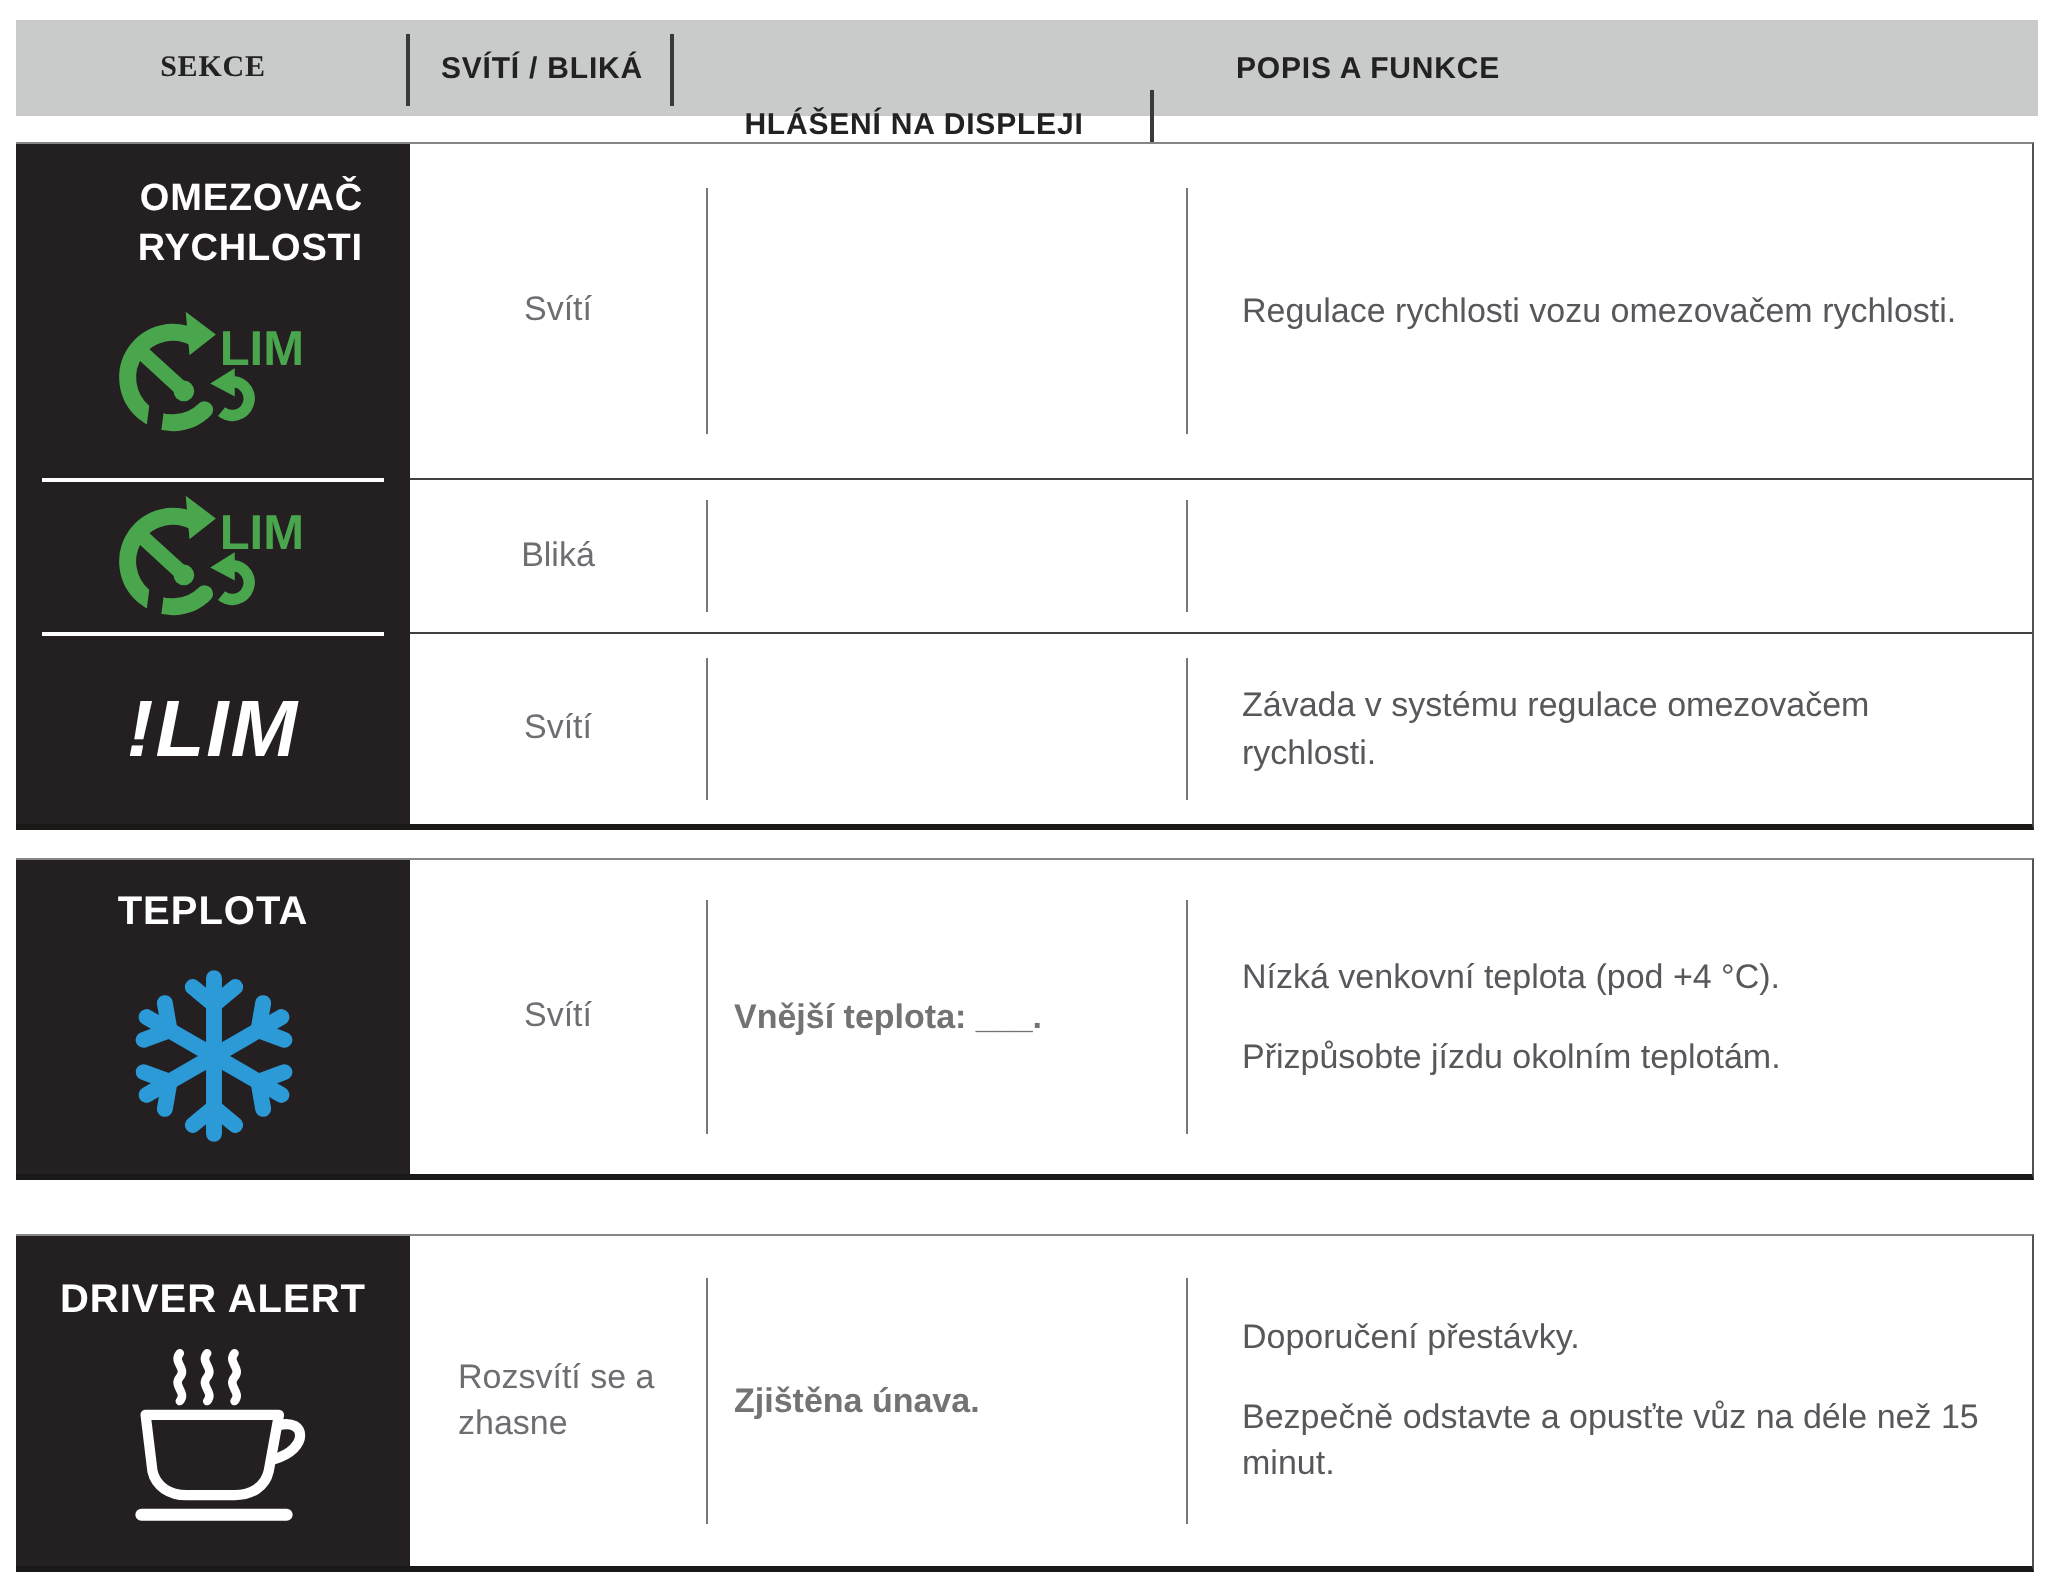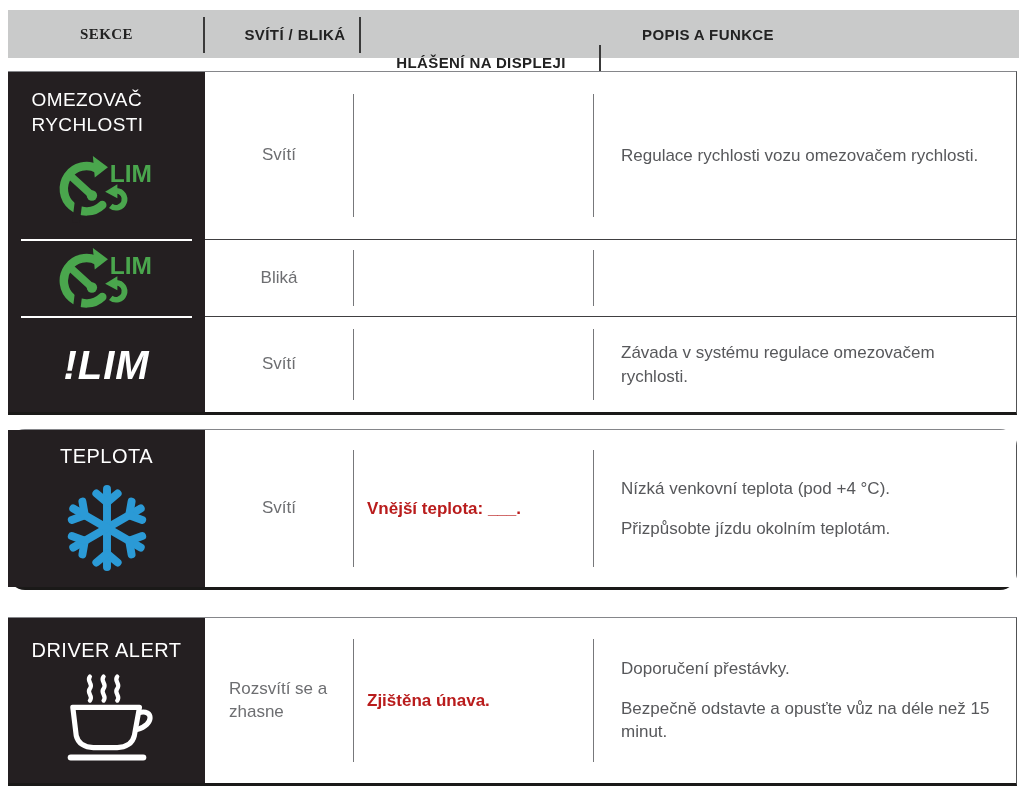--- a/index.html
+++ b/index.html
@@ -11,50 +11,50 @@
   }
   *{box-sizing:border-box;}
   html,body{margin:0;padding:0;background:#fff;}
   body{width:1024px;height:791px;font-family:"Liberation Sans",sans-serif;position:relative;overflow:hidden;}
 
   
   .header-row{position:absolute;left:8px;top:10px;width:1011px;height:48px;background:var(--header-bg);display:flex;}
   .hcell{position:relative;height:100%;display:flex;align-items:center;justify-content:center;
          font-weight:bold;font-size:15px;color:#222;letter-spacing:.4px;}
   .hcell.c1{width:197px;font-family:Liberation Serif, serif;}
-  .hcell.c2{width:132px;margin-left:24px;}
+  .hcell.c2{width:132px;}
   .hcell.c3{width:240px;margin-top:28px;}
   .hcell.c4{flex:1;justify-content:flex-start;padding-left:41px;}
   .hcell.c1::after,.hcell.c2::after,.hcell.c3::after{
     content:"";position:absolute;right:0;top:7px;bottom:5px;width:2px;background:#3a3a3a;}
 
   
   .block{position:absolute;left:8px;width:1009px;display:flex;background:#fff;
          border-top:1px solid #85868a;border-right:1px solid #515254;border-bottom:3px solid #1a1918;}
   #block1{top:71px;height:344px;}
-  #block2{top:429px;height:161px;border-radius:17px;}
+  #block2{top:429px;height:161px;}
   #block3{top:617px;height:169px;}
 
   .sidebar{width:197px;background:var(--sidebar-bg);color:#fff;display:flex;flex-direction:column;flex:none;}
   .side-cell{display:flex;flex-direction:column;align-items:center;justify-content:center;gap:13px;flex:none;}
   .side-cell.grow{flex:1;}
   .side-sep{height:2px;background:#fff;margin:0 13px;flex:none;}
-  .side-title{font-size:19px;font-weight:normal;letter-spacing:.4px;text-align:left;line-height:1.3;}
+  .side-title{font-size:19px;font-weight:bold;letter-spacing:.4px;text-align:right;line-height:1.3;}
   .side-title.big{font-size:20px;letter-spacing:.5px;}
   .lim-fault{font-size:40px;font-weight:bold;font-style:italic;letter-spacing:1px;}
 
   .rows{flex:1;display:flex;flex-direction:column;background:#fff;min-width:0;}
   .row{display:flex;position:relative;flex:none;}
   .row.grow{flex:1;}
   .row + .row{border-top:1px solid #403f41;}
   .cell{position:relative;display:flex;align-items:center;min-width:0;}
   .cell .vline{position:absolute;left:0;top:13%;bottom:13%;width:1px;background:#77787b;}
   .cell.state{width:148px;justify-content:center;text-align:left;color:#6d6e71;font-size:17px;line-height:1.35;}
   .cell.state .wrapbox{width:100px;}
-  .cell.display{width:240px;padding:0 10px 0 14px;color:#b91c1c;font-weight:bold;font-size:17px;}
+  .cell.display{width:240px;padding:0 10px 0 14px;color:#737373;font-weight:bold;font-size:17px;}
   .cell.desc{flex:1;flex-direction:column;align-items:flex-start;justify-content:center;
              padding:0 22px 0 28px;color:#57585b;font-size:17px;line-height:1.4;}
   .cell.desc p{margin:8px 0;}
 
   .gauge{color:var(--lim-green);}
   .snowflake{color:var(--snowflake-blue);}
   .coffee{color:var(--icon-white);}
   svg text{font-family:"Liberation Sans",sans-serif;}
 </style>
 </head>

